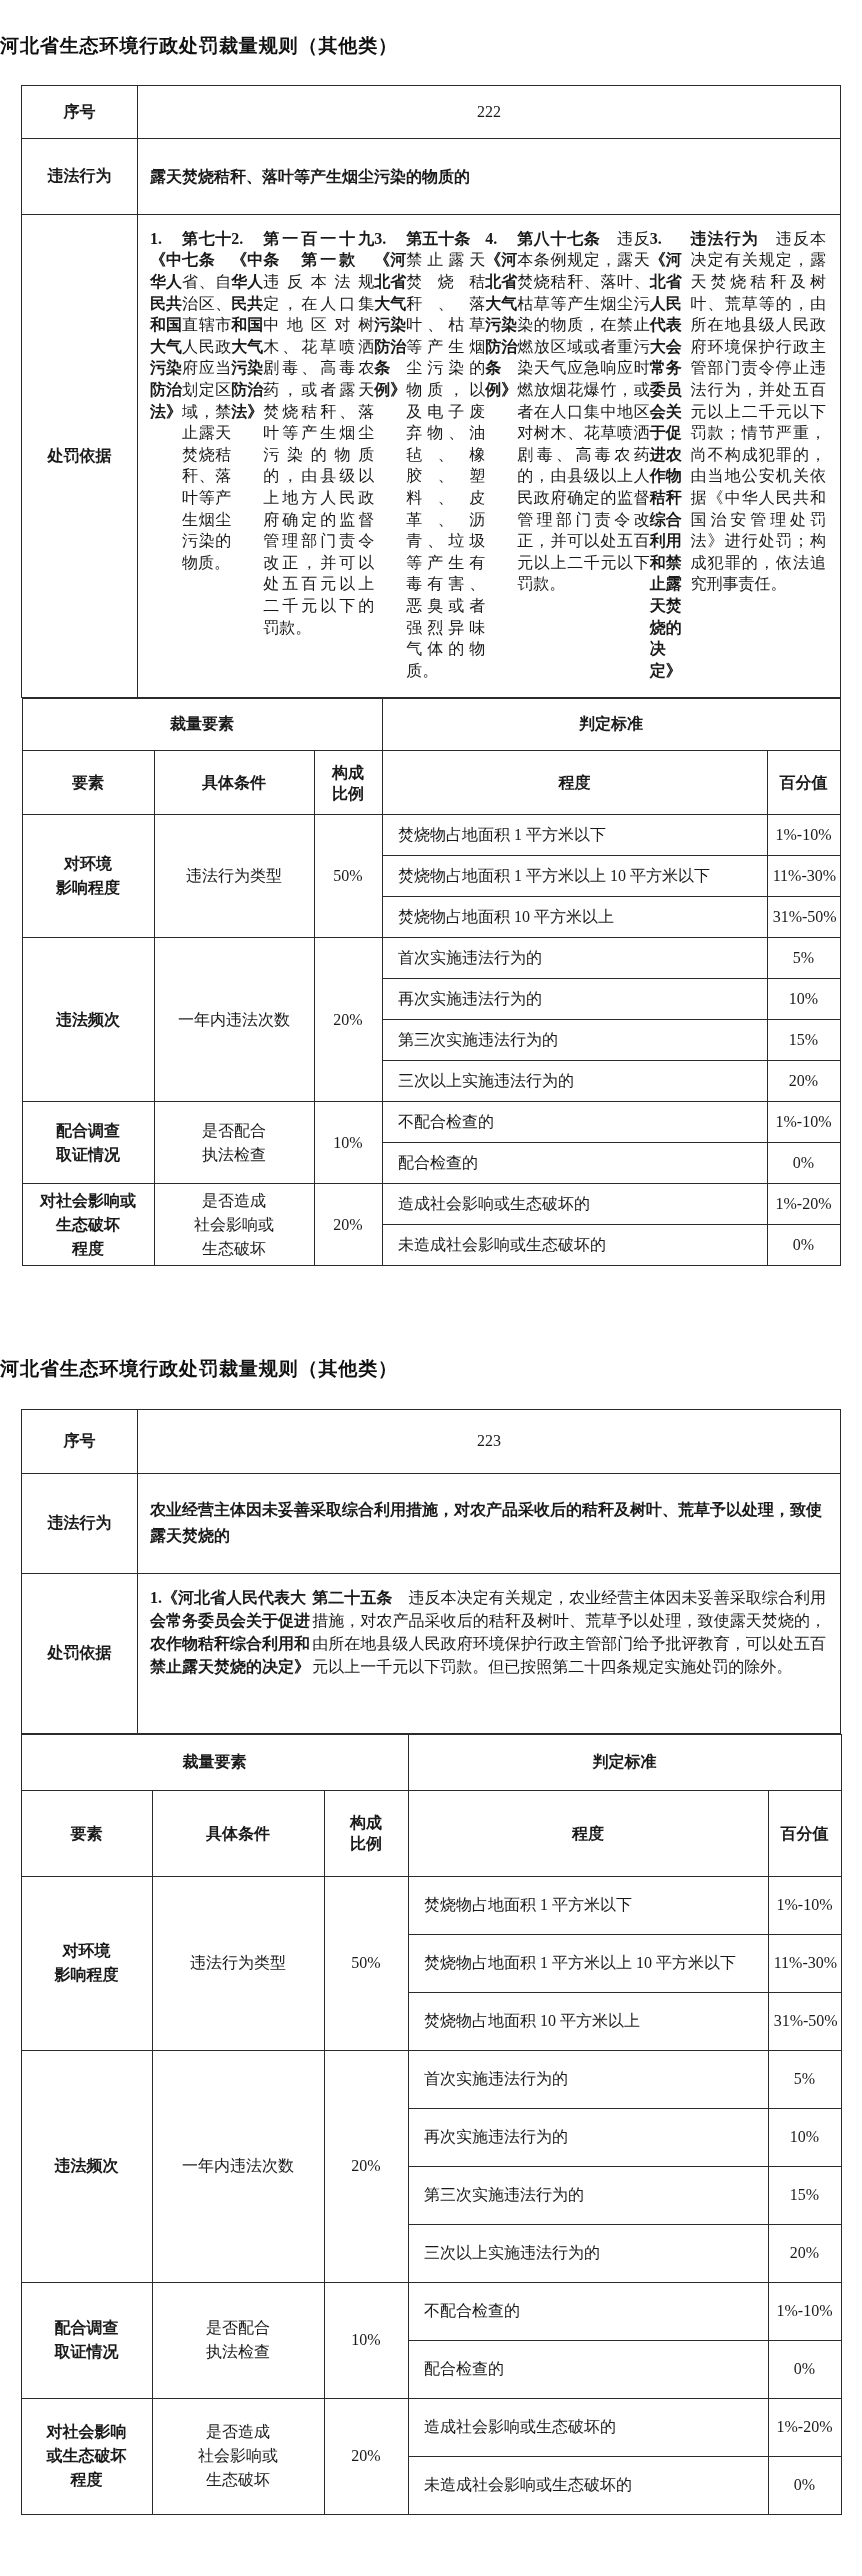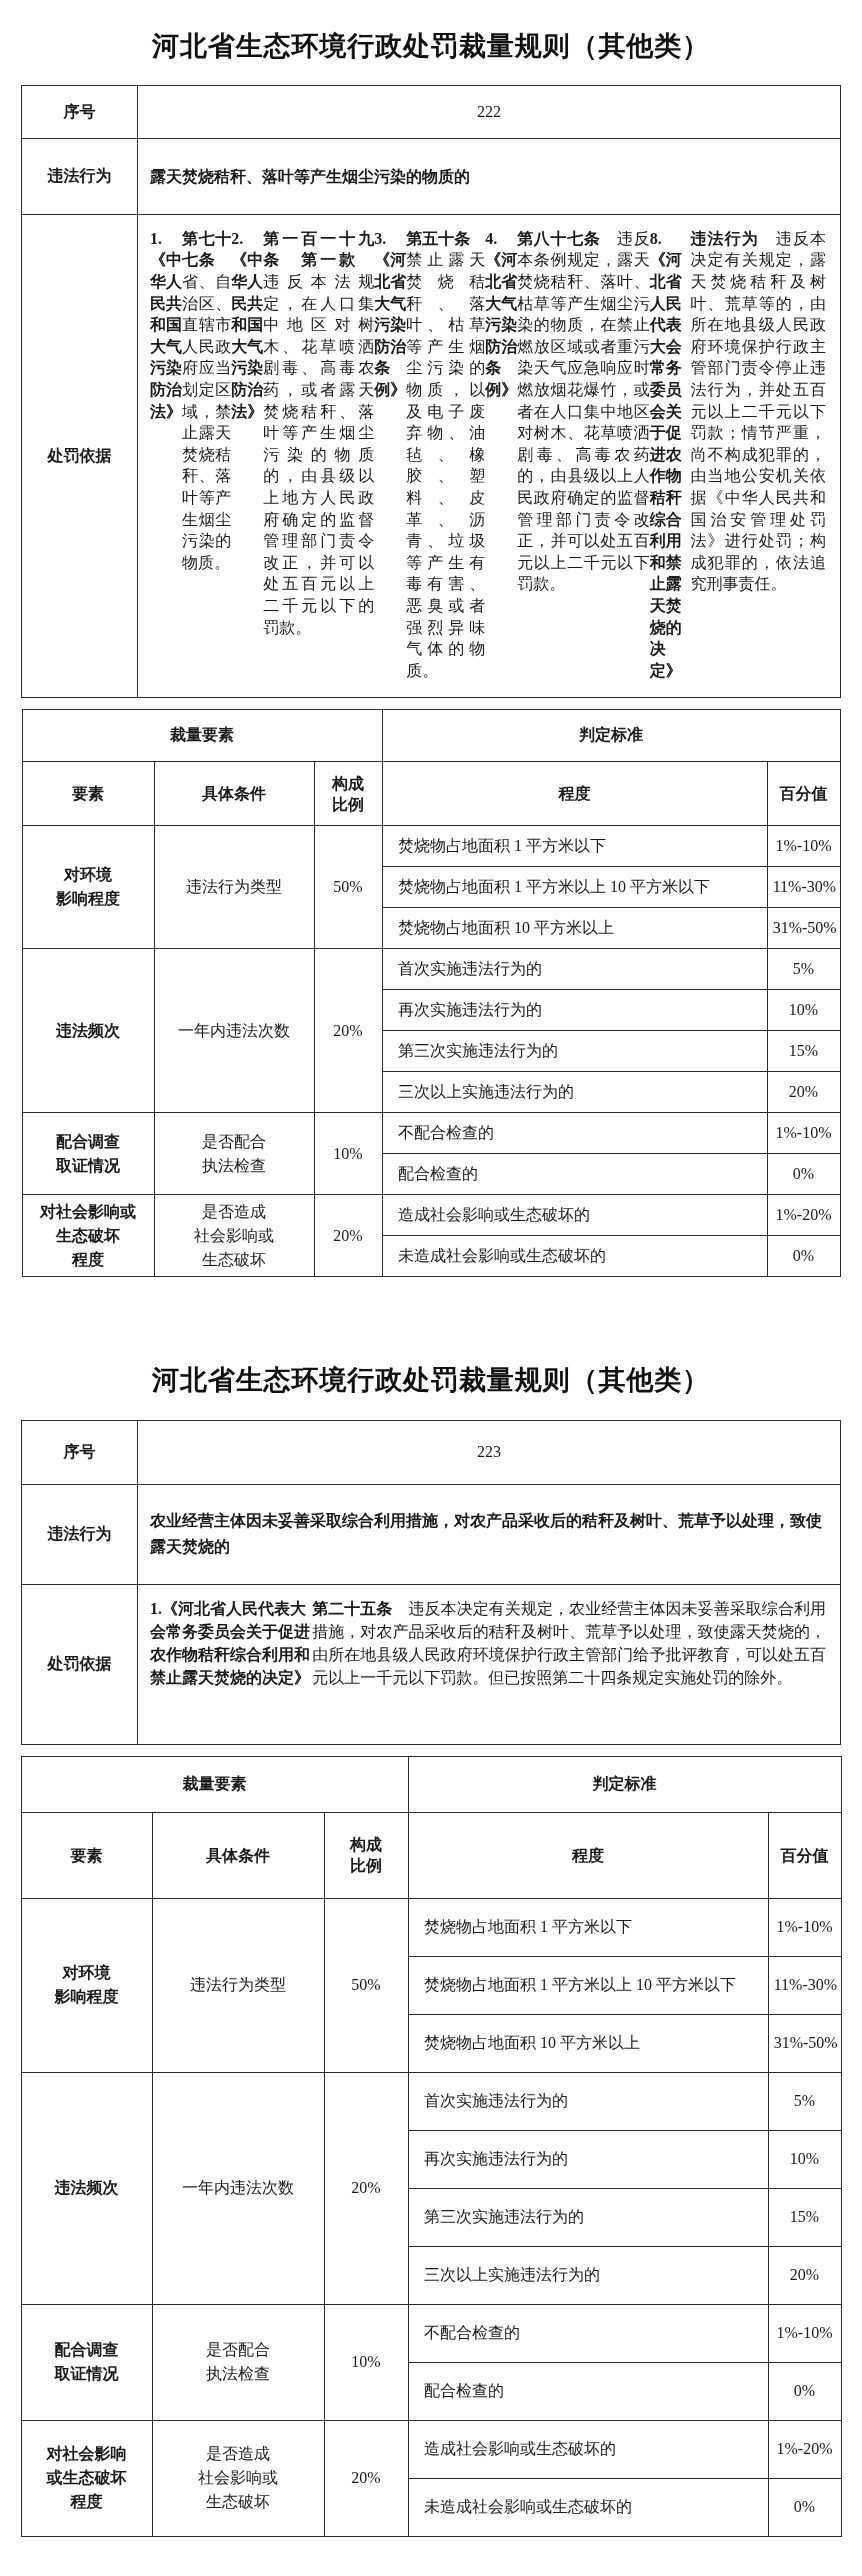--- a/index.html
+++ b/index.html
@@ -2,25 +2,25 @@
 <html style="font-size:14px"><head>
 <meta charset="utf-8">
 <style>
   html,body{margin:0;padding:0;background:#ffffff;}
   .page{
     width:862px;height:2576px;margin:0 auto;background:#ffffff;
     font-family:"Liberation Serif","DejaVu Serif",serif;
     color:#1a1a1a;box-sizing:border-box;padding-top:29px;
   }
   .doc-title{
-    text-align:center;font-size:27px;font-weight:bold;letter-spacing:0.9px;
+    font-size:19px;font-weight:bold;letter-spacing:0.9px;
     line-height:34px;margin-bottom:22.4px;color:#111;
   }
   .section-2{margin-top:86px;}
-  table{border-collapse:collapse;table-layout:fixed;margin:11px auto;width:819px;}
+  table{border-collapse:collapse;table-layout:fixed;margin:0 auto;width:819px;}
   td{border:0.9px solid #2b2b2b;box-sizing:border-box;padding:1.7px 5.2px;
      font-size:16px;vertical-align:middle;overflow:hidden;}
   .info-table{border:1.7px solid #222;}
   .info-table td{border:1.7px solid #2b2b2b;}
   .lbl{font-weight:bold;text-align:center;}
   .serial-val{text-align:center;}
   .violation-val{text-align:left;padding-left:12px;line-height:26px;font-weight:bold;}
   .basis-cell{padding:8.6px 14px 8.6px 12px;}
   .basis-wrap{display:flex;flex-direction:row;justify-content:center;}
   .s1 .basis-wrap{min-height:457px;}
@@ -72,21 +72,21 @@
         <td class="basis-cell">
           <div class="basis-wrap" id="basis-0">
                 <div class="basis-law">1.《中华人民共和国大气污染防治法》</div>
                 <div class="basis-body"><b>第七十七条</b>　省、自治区、直辖市人民政府应当划定区域，禁止露天焚烧秸秆、落叶等产生烟尘污染的物质。</div>
                 <div class="basis-law">2.《中华人民共和国大气污染防治法》</div>
                 <div class="basis-body"><b>第一百一十九条　第一款</b>　违反本法规定，在人口集中地区对树木、花草喷洒剧毒、高毒农药，或者露天焚烧秸秆、落叶等产生烟尘污染的物质的，由县级以上地方人民政府确定的监督管理部门责令改正，并可以处五百元以上二千元以下的罚款。</div>
                 <div class="basis-law">3.《河北省大气污染防治条例》</div>
                 <div class="basis-body"><b>第五十条</b>　禁止露天焚烧秸秆、落叶、枯草等产生烟尘污染的物质，以及电子废弃物、油毡、橡胶、塑料、皮革、沥青、垃圾等产生有毒有害、恶臭或者强烈异味气体的物质。</div>
                 <div class="basis-law">4.《河北省大气污染防治条例》</div>
                 <div class="basis-body"><b>第八十七条</b>　违反本条例规定，露天焚烧秸秆、落叶、枯草等产生烟尘污染的物质，在禁止燃放区域或者重污染天气应急响应时燃放烟花爆竹，或者在人口集中地区对树木、花草喷洒剧毒、高毒农药的，由县级以上人民政府确定的监督管理部门责令改正，并可以处五百元以上二千元以下罚款。</div>
-                <div class="basis-law">8.《河北省人民代表大会常务委员会关于促进农作物秸秆综合利用和禁止露天焚烧的决定》</div>
+                <div class="basis-law">3.《河北省人民代表大会常务委员会关于促进农作物秸秆综合利用和禁止露天焚烧的决定》</div>
                 <div class="basis-body"><b>违法行为</b>　违反本决定有关规定，露天焚烧秸秆及树叶、荒草等的，由所在地县级人民政府环境保护行政主管部门责令停止违法行为，并处五百元以上二千元以下罚款；情节严重，尚不构成犯罪的，由当地公安机关依据《中华人民共和国治安管理处罚法》进行处罚；构成犯罪的，依法追究刑事责任。</div>
               </div>
         </td>
       </tr>
     </tbody>
       </table>
 
     <table class="crit-table">
       <colgroup>
         <col style="width:132px">

